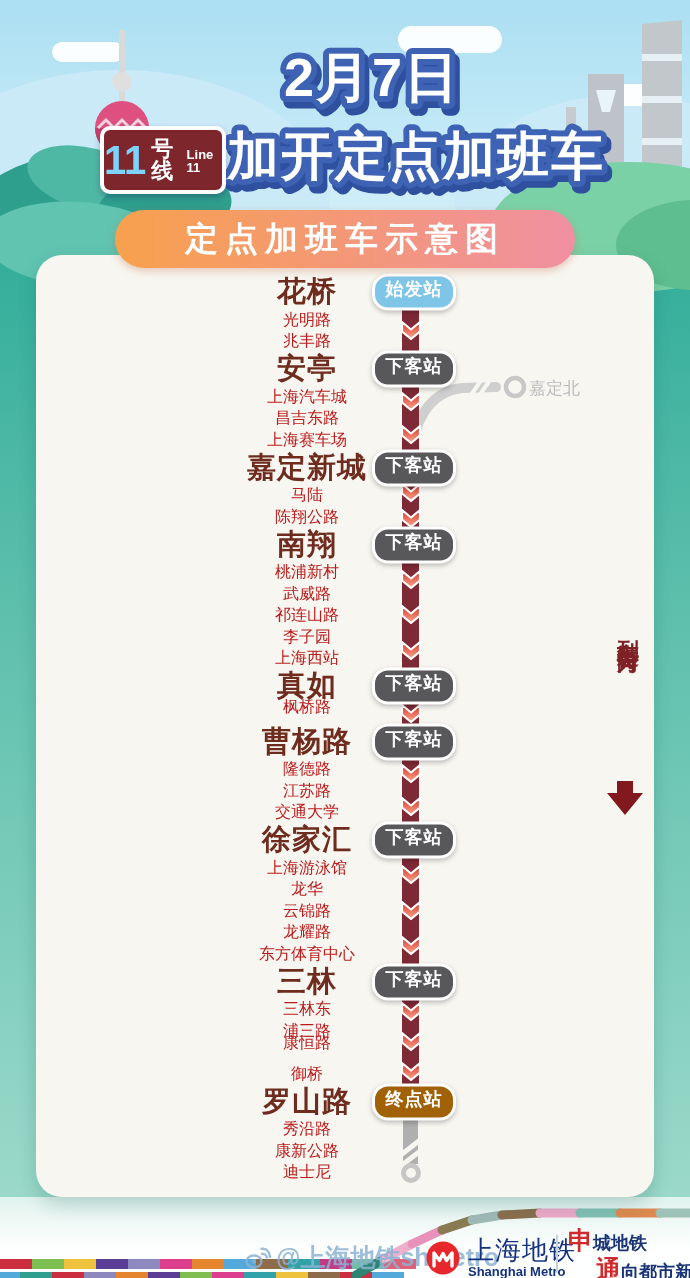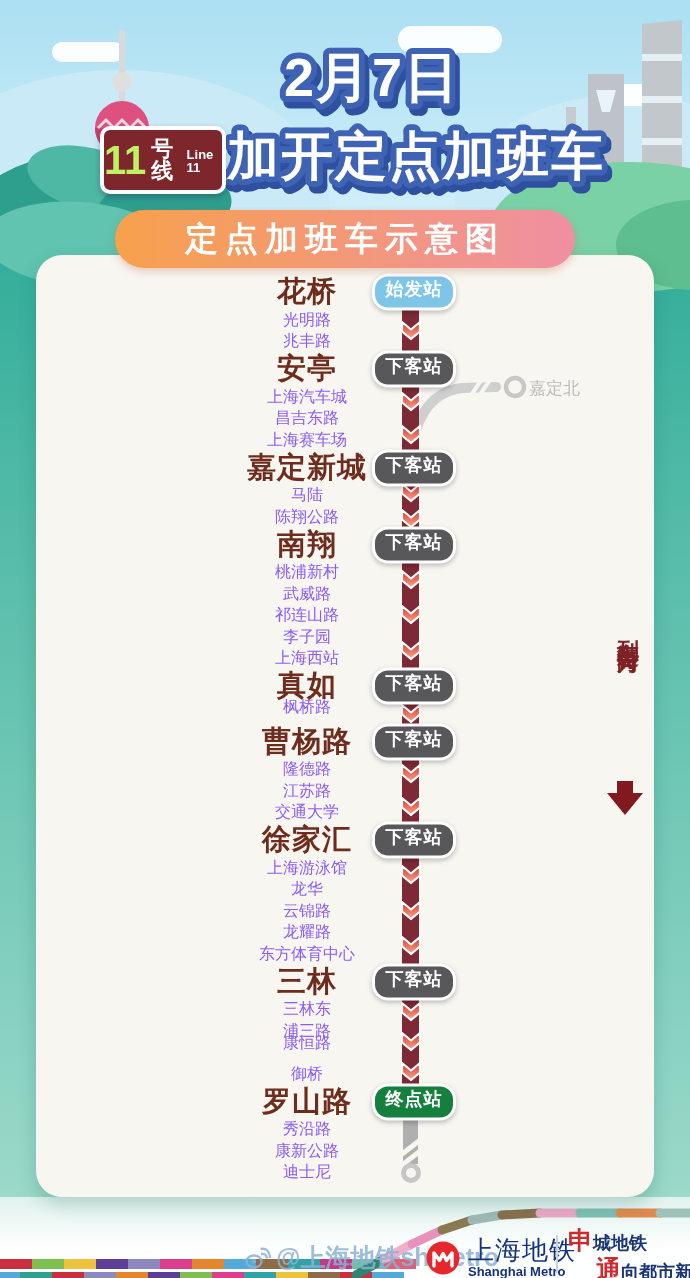--- a/index.html
+++ b/index.html
@@ -14,43 +14,43 @@
   .teal-band{left:0;top:222px;width:690px;height:975px;
     background:linear-gradient(#2FAC98,#55BCA9 32%,#9BD9C9 100%)}
   .ghill{border-radius:50%}
   .leaf{border-radius:50%}
 
   
   svg text.title{font-family:"Liberation Sans","DejaVu Sans",sans-serif;font-weight:bold}
   .line-badge{left:100px;top:126px;width:118px;height:60px;background:#7D262B;border:4px solid #fff;
     border-radius:10px;display:flex;align-items:center;justify-content:center;gap:5px;
     box-shadow:0 3px 6px rgba(30,40,90,.35);z-index:6}
-  .ln-num{color:#bef264;font-size:40px;font-weight:bold;line-height:1}
+  .ln-num{color:#7dd3fc;font-size:40px;font-weight:bold;line-height:1}
   .ln-col{display:flex;flex-direction:row;align-items:center;color:#fff;line-height:1}
   .ln-suffix{font-size:22px;font-weight:bold}
   .ln-en{font-size:13px;font-weight:bold;margin-top:2px}
 
   .banner{left:115px;top:210px;width:460px;height:58px;border-radius:29px;z-index:6;
     background:linear-gradient(90deg,#F7A14D,#F08FA2);
     color:#fff;font-size:33px;font-weight:bold;letter-spacing:7px;text-align:center;line-height:58px;
     box-shadow:0 3px 8px rgba(190,110,70,.35)}
 
   
   .card{left:36px;top:255px;width:618px;height:942px;background:#F8F6F1;border-radius:26px;
     box-shadow:0 8px 18px rgba(15,90,80,.22);z-index:5}
   .route{position:absolute;inset:0}
   .st-name{left:271px;transform:translate(-50%,-50%);font-size:29px;font-weight:bold;color:#6E2C1E;
     white-space:nowrap;letter-spacing:1px;z-index:4}
-  .st-sub{left:271px;transform:translate(-50%,-50%);font-size:16px;color:#8b5cf6;white-space:nowrap;z-index:4}
+  .st-sub{left:271px;transform:translate(-50%,-50%);font-size:16px;color:#b91c1c;white-space:nowrap;z-index:4}
   .badge{left:336px;transform:translateY(-50%);width:78px;height:31px;border-radius:16px;border:3px solid #fff;
     color:#fff;font-size:18px;font-weight:bold;text-align:center;line-height:25px;letter-spacing:1px;
     box-shadow:0 2px 5px rgba(0,0,0,.25);z-index:4}
   .b-origin{background:#7EC5E8}
   .b-drop{background:#58585B}
-  .b-terminus{background:#15803d}
+  .b-terminus{background:#a16207}
   .rline{left:366px;width:17px;background:#7E2A36;z-index:2;border-radius:3px}
   .rtail{left:367px;width:15px;background:#AFAFAF;z-index:1}
   .tslash{left:361px;width:27px;height:5px;background:#F8F6F1;transform:rotate(-38deg);z-index:2}
   .tring{left:365px;width:20px;height:20px;border:5px solid #C6C6C6;border-radius:50%;
     background:#F8F6F1;z-index:2;box-sizing:border-box}
   .chev{left:364px;width:22px;height:20px;transform:translateY(-50%);z-index:3}
   .branch{left:366px;top:120px;z-index:1}
   .dir-label{left:577px;top:368px;writing-mode:vertical-rl;font-size:22px;font-weight:bold;
     color:#7E2227;letter-spacing:2px;z-index:3}
   .dir-arrow{left:567px;top:524px;z-index:3}

